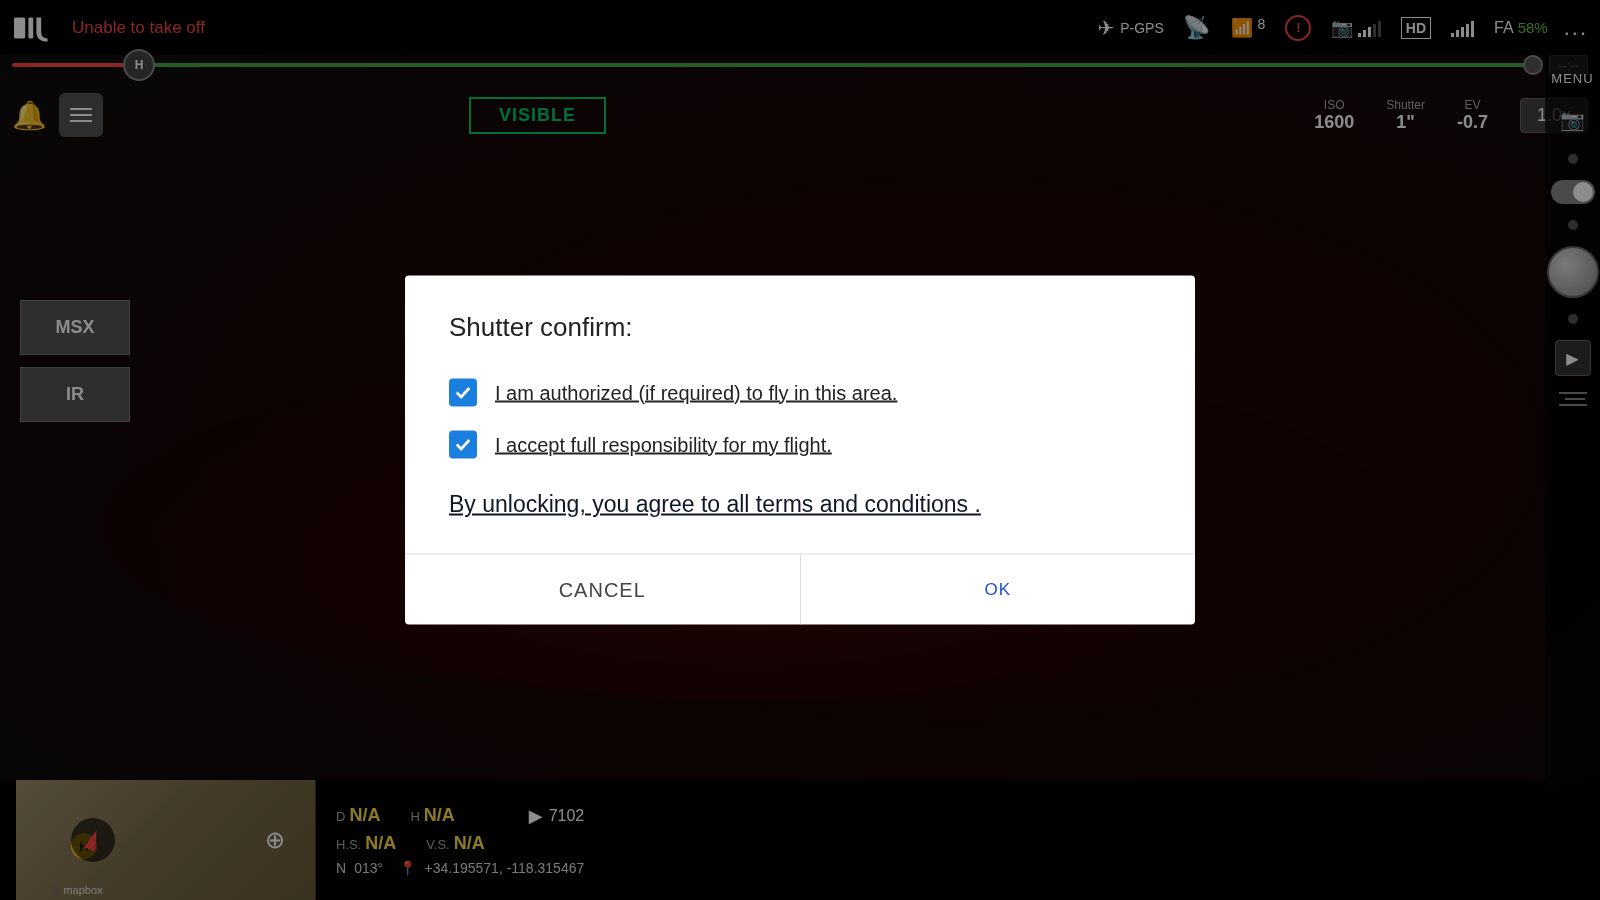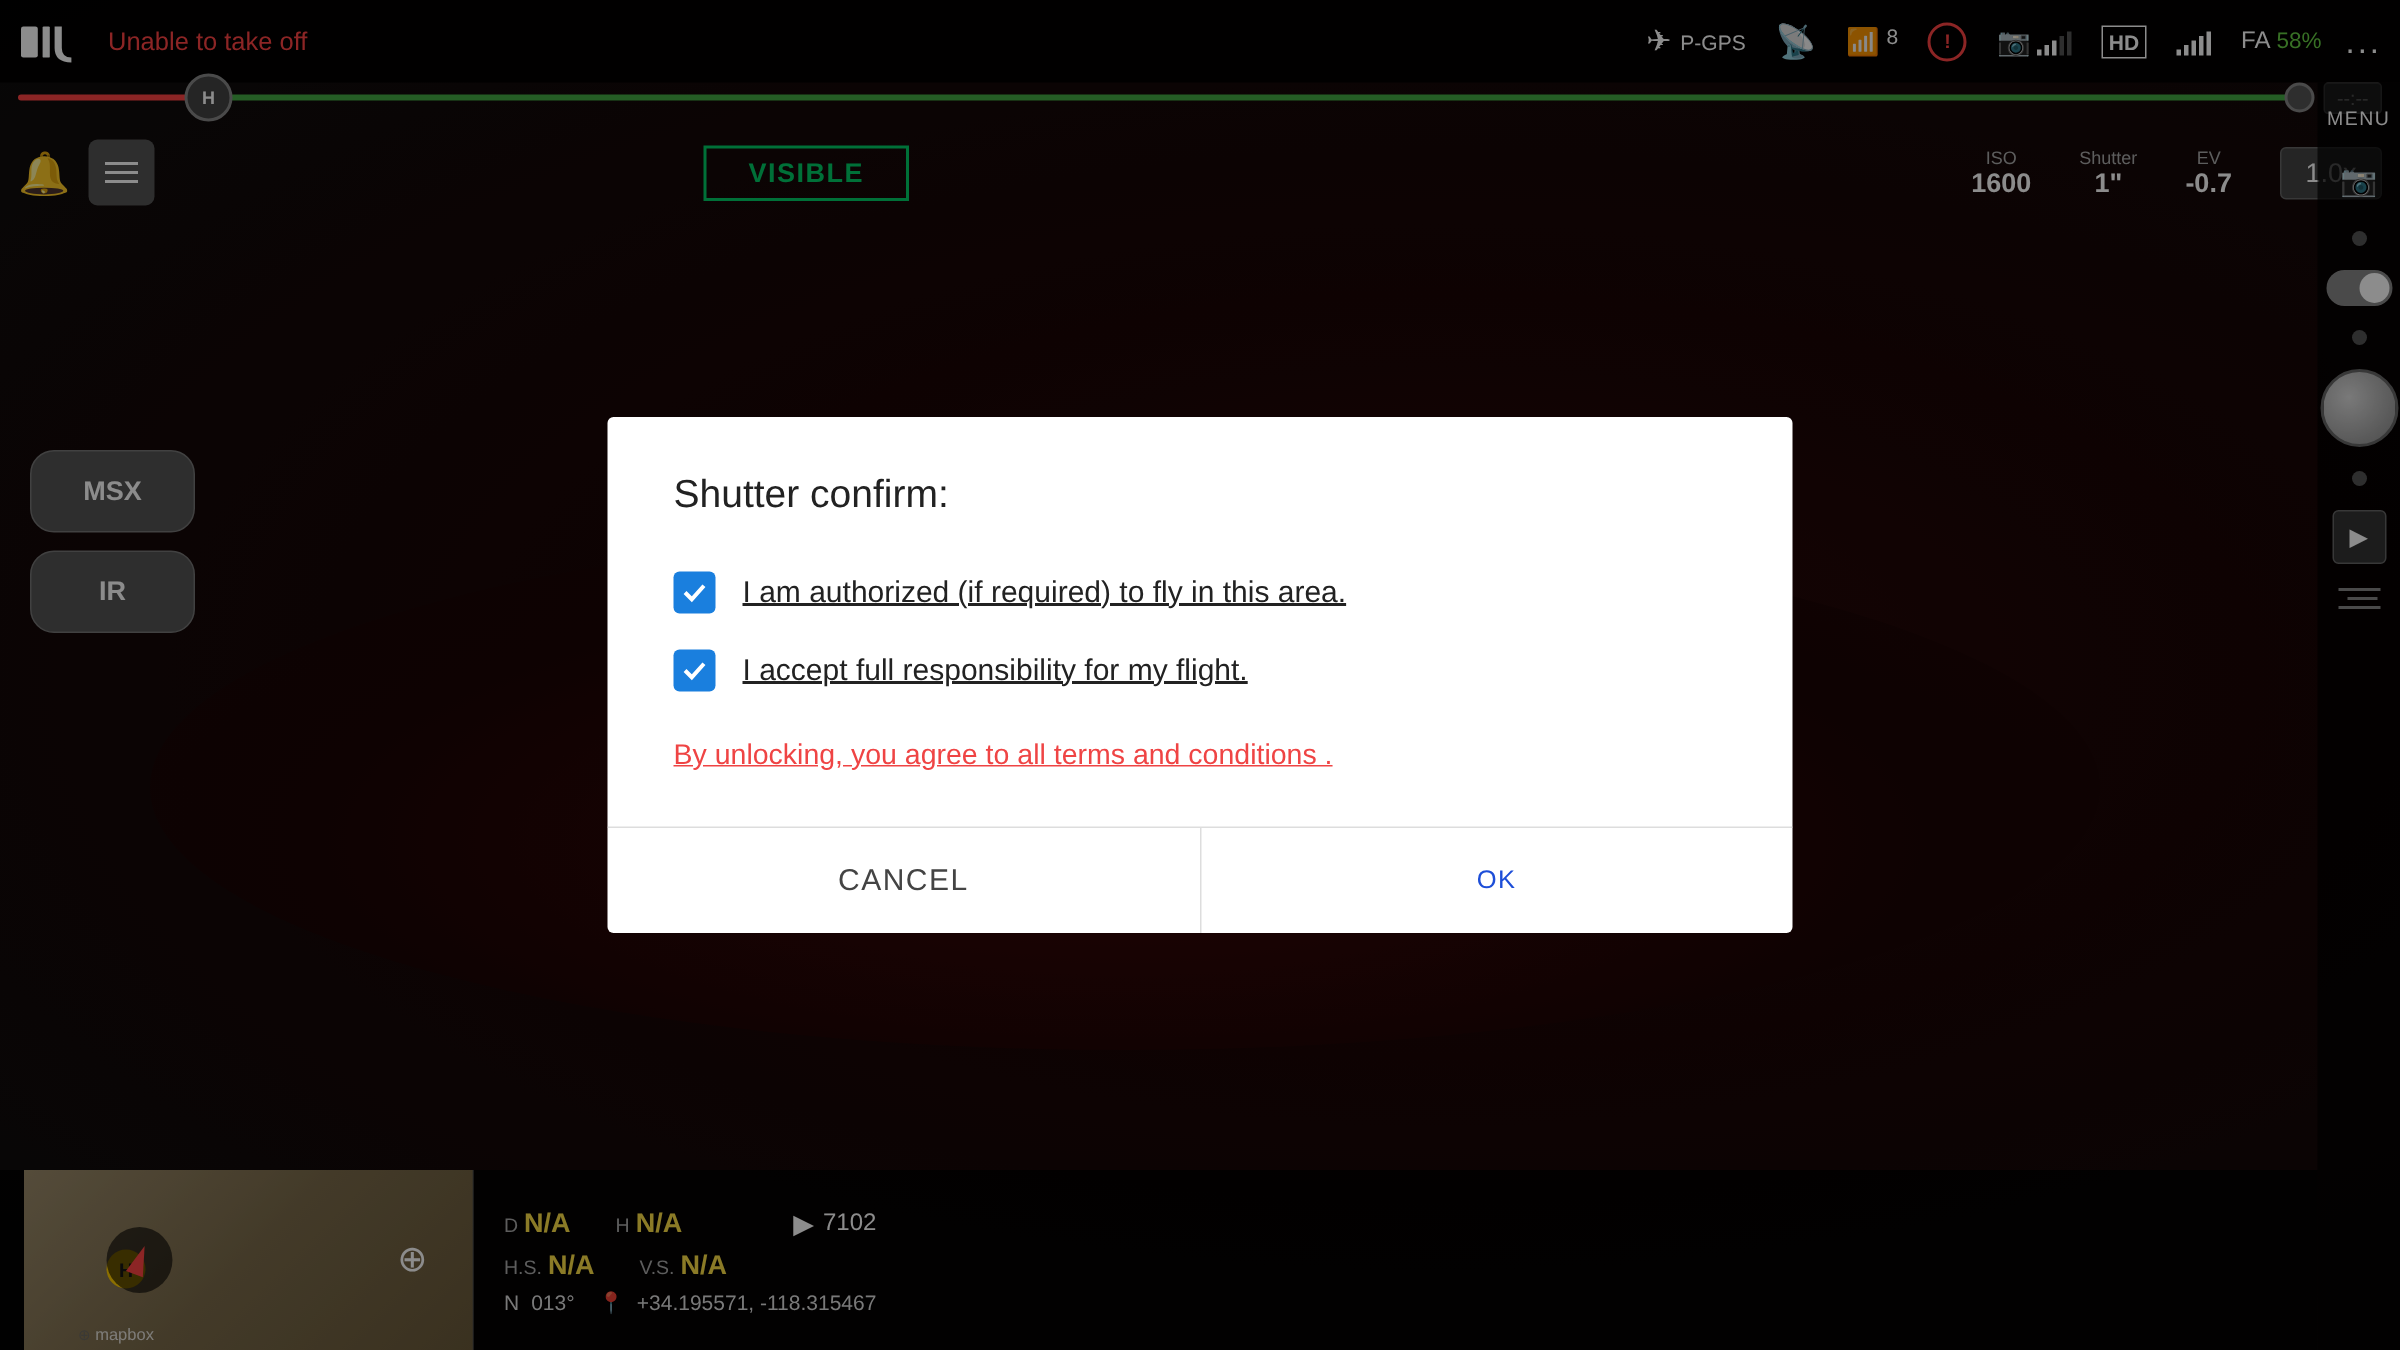--- a/index.html
+++ b/index.html
@@ -302,21 +302,21 @@
       display: flex;
       flex-direction: column;
       gap: 12px;
     }
 
     .sidebar-btn {
       width: 110px;
       height: 55px;
       background: #555;
       border: 1px solid #777;
-      border-radius: 16px;
+      border-radius: 0;
       display: flex;
       align-items: center;
       justify-content: center;
       color: white;
       font-size: 18px;
       font-weight: bold;
     }
 
     
     .right-sidebar {
@@ -611,22 +611,22 @@
       stroke-width: 3;
     }
 
     .checkbox-label {
       font-size: 20px;
       color: #222;
       text-decoration: underline;
     }
 
     .terms-link {
-      color: #ef4444;
-      font-size: 19px;
+      color: #0f172a;
+      font-size: 23px;
       text-decoration: underline;
       cursor: pointer;
       display: block;
       margin-bottom: 8px;
     }
 
     .dialog-divider {
       height: 1px;
       background: #ddd;
       margin: 0;

